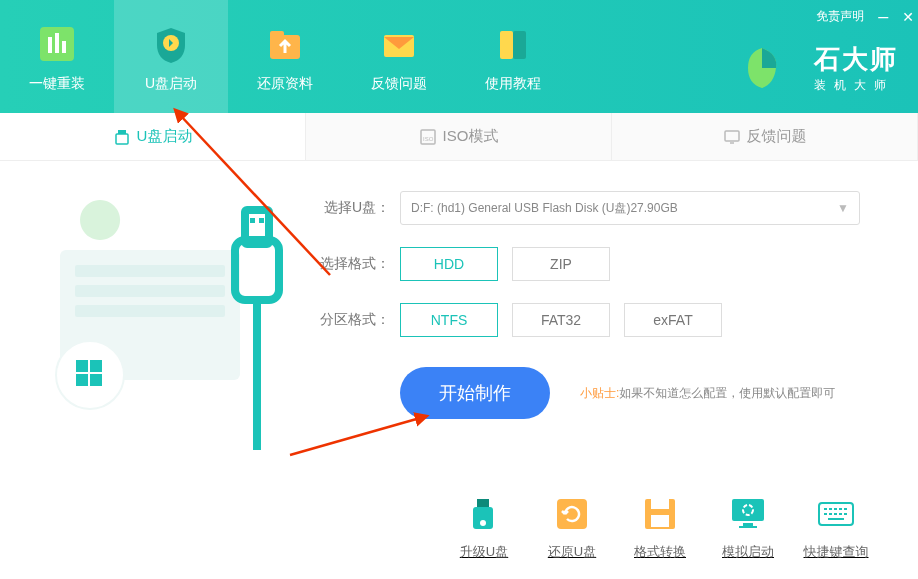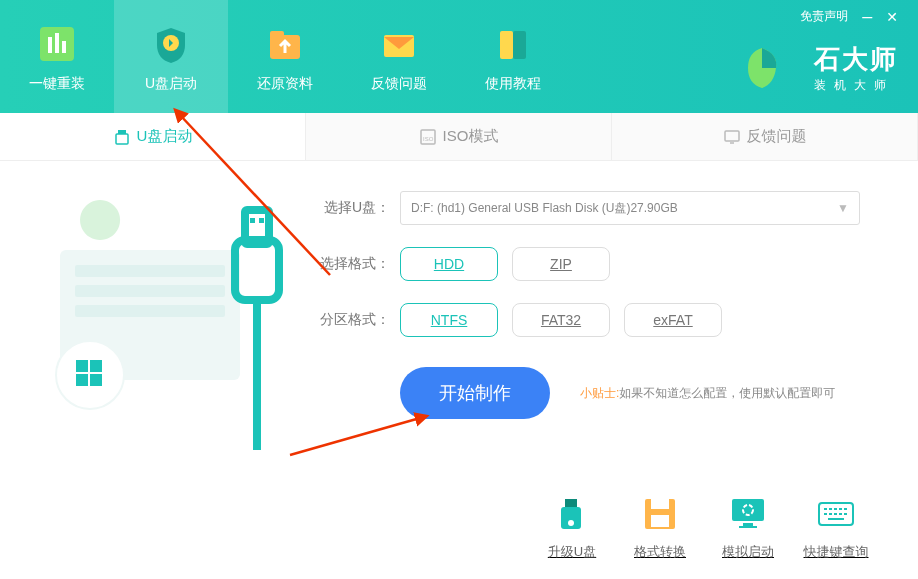--- a/index.html
+++ b/index.html
@@ -3,21 +3,21 @@
 <meta charset="utf-8">
 <style>
   * { box-sizing: border-box; margin: 0; padding: 0; font-family: "Microsoft YaHei", sans-serif; }
   body { width: 918px; height: 579px; background: #fff; overflow: hidden; position: relative; }
 
   .header {
     width: 100%; height: 113px; background: linear-gradient(to right, #26cfb7, #1bc3b8);
     position: relative; display: flex;
   }
   .topbar {
-    position: absolute; top: 6px; right: 20px; display: flex; align-items: center; gap: 14px;
+    position: absolute; top: 6px; right: 4px; display: flex; align-items: center; gap: 14px;
     color: #fff; font-size: 12px;
   }
   .topbar span { cursor: pointer; }
 
   .nav { display: flex; height: 113px; }
   .nav-item {
     width: 114px; display: flex; flex-direction: column; align-items: center;
     justify-content: flex-end; padding-bottom: 20px; color: #fff; font-size: 14px;
     gap: 10px; cursor: pointer;
   }
@@ -51,23 +51,23 @@
     display: flex; align-items: center; margin-bottom: 22px; font-size: 14px;
   }
   .form-label { width: 70px; color: #777; text-align: right; margin-right: 10px; }
   .select {
     flex: 1; max-width: 460px; height: 34px; border: 1px solid #ddd; border-radius: 3px;
     padding: 0 10px; color: #888; display: flex; align-items: center; justify-content: space-between;
     cursor: pointer; font-family: monospace; font-size: 12px;
   }
   .opt-group { display: flex; gap: 14px; }
   .opt {
-    width: 98px; height: 34px; border: 1px solid #ddd; border-radius: 8px;
+    width: 98px; height: 34px; border: 1px solid #ddd; border-radius: 0;
     display: flex; align-items: center; justify-content: center; color: #777;
-    cursor: pointer; font-size: 14px; text-decoration: underline;
+    cursor: pointer; font-size: 14px;
   }
   .opt.sel { border-color: #1bc3b8; color: #1bc3b8; }
 
   .action-row { display: flex; align-items: center; margin: 30px 0 0 80px; gap: 30px; }
   .start-btn {
     width: 150px; height: 52px; border-radius: 26px; background: #3b82f6; color: #fff;
     font-size: 18px; display: flex; align-items: center; justify-content: center; cursor: pointer;
   }
   .tip { font-size: 12px; color: #888; }
   .tip b { color: #ff9a3c; font-weight: normal; }
@@ -239,20 +239,29 @@
           <rect x="14" y="6" width="12" height="8" fill="#0d8a7a"></rect>
           <rect x="10" y="14" width="20" height="22" rx="3" fill="#1bc3b8"></rect>
           <circle cx="20" cy="30" r="3" fill="#fff"></circle>
         </svg>
       </div>
     <span>升级U盘</span>
   </div>
   <div class="tool">
     <div class="tool-icon">
         <svg width="42" height="42">
+          <rect x="6" y="6" width="30" height="30" rx="4" fill="#ffb54a"></rect>
+          <path d="M14 21 a7 7 0 1 1 2 5 M14 21 l-3 -3 M14 21 l3 -3" stroke="#fff" stroke-width="2.5" fill="none"></path>
+        </svg>
+      </div>
+    <span>还原U盘</span>
+  </div>
+  <div class="tool">
+    <div class="tool-icon">
+        <svg width="42" height="42">
           <rect x="6" y="6" width="30" height="30" rx="2" fill="#ffb54a"></rect>
           <rect x="12" y="6" width="18" height="10" fill="#fff"></rect>
           <rect x="12" y="22" width="18" height="12" fill="#fff"></rect>
         </svg>
       </div>
     <span>格式转换</span>
   </div>
   <div class="tool">
     <div class="tool-icon">
         <svg width="42" height="42">

